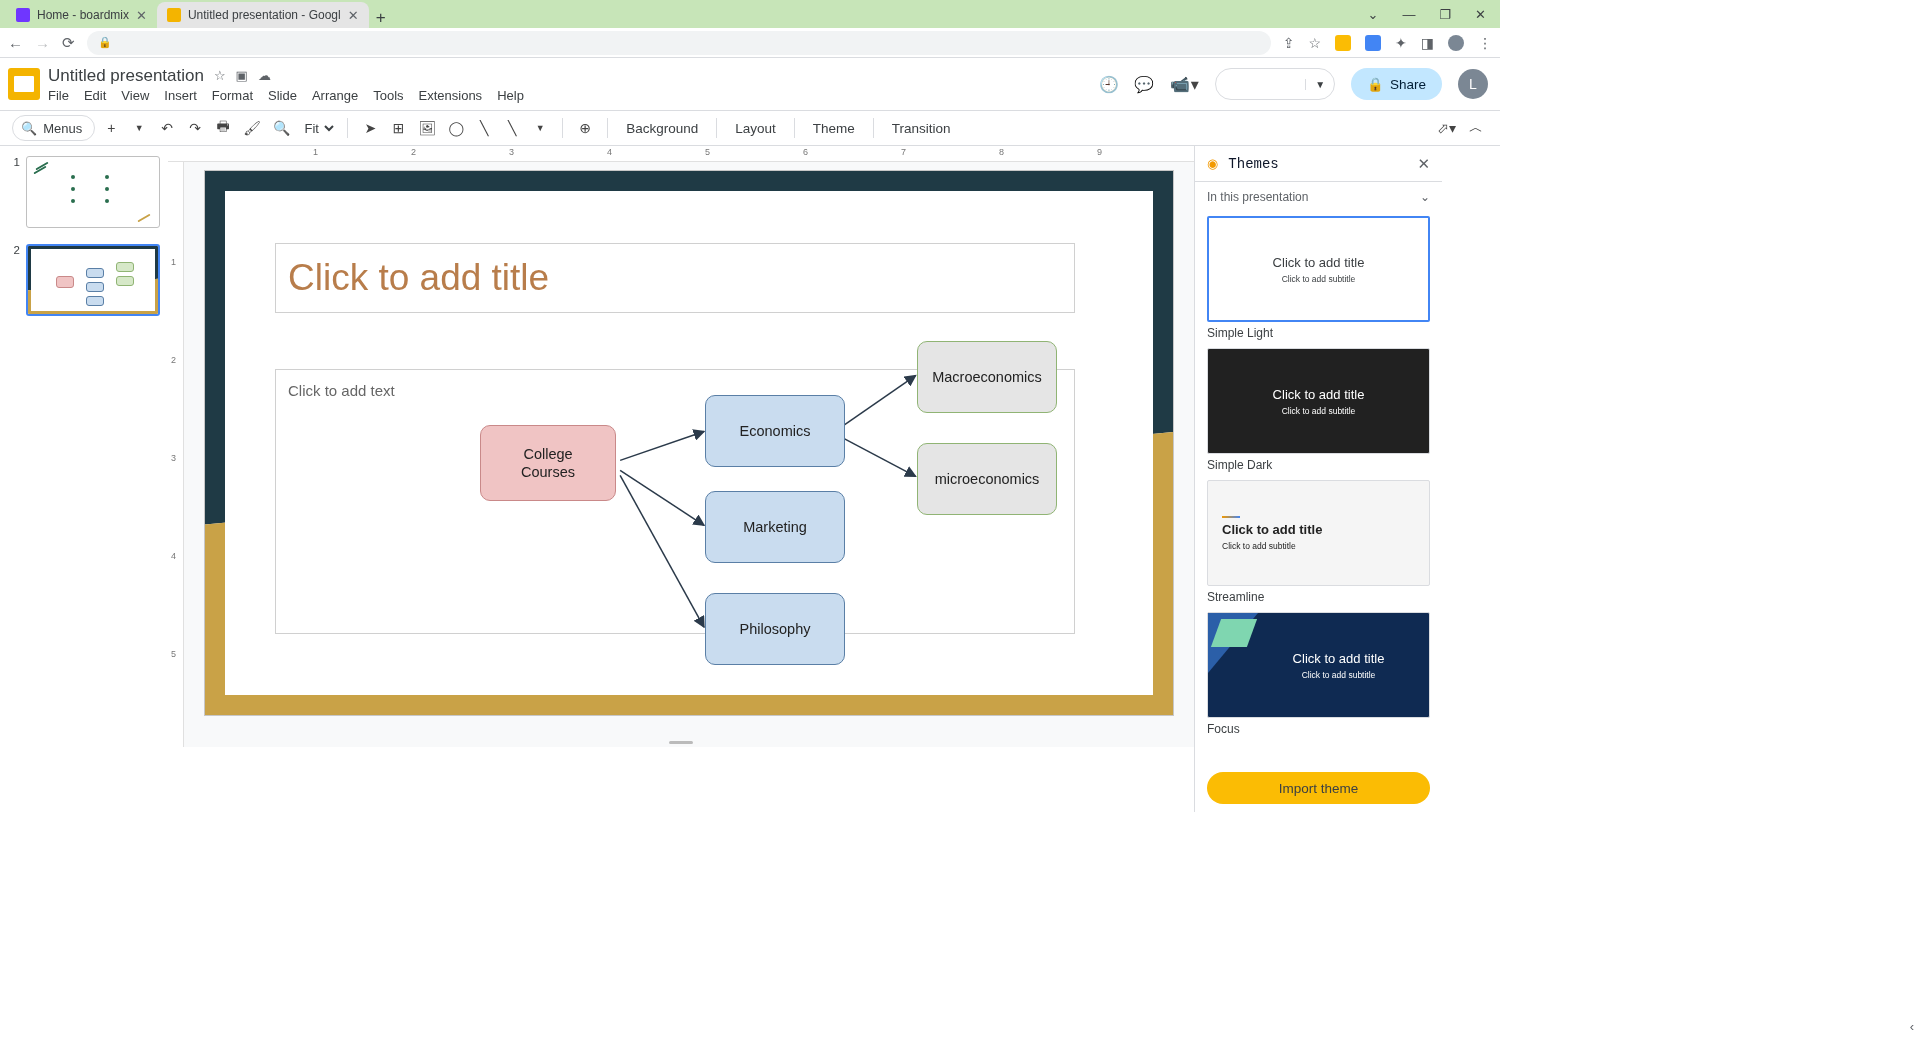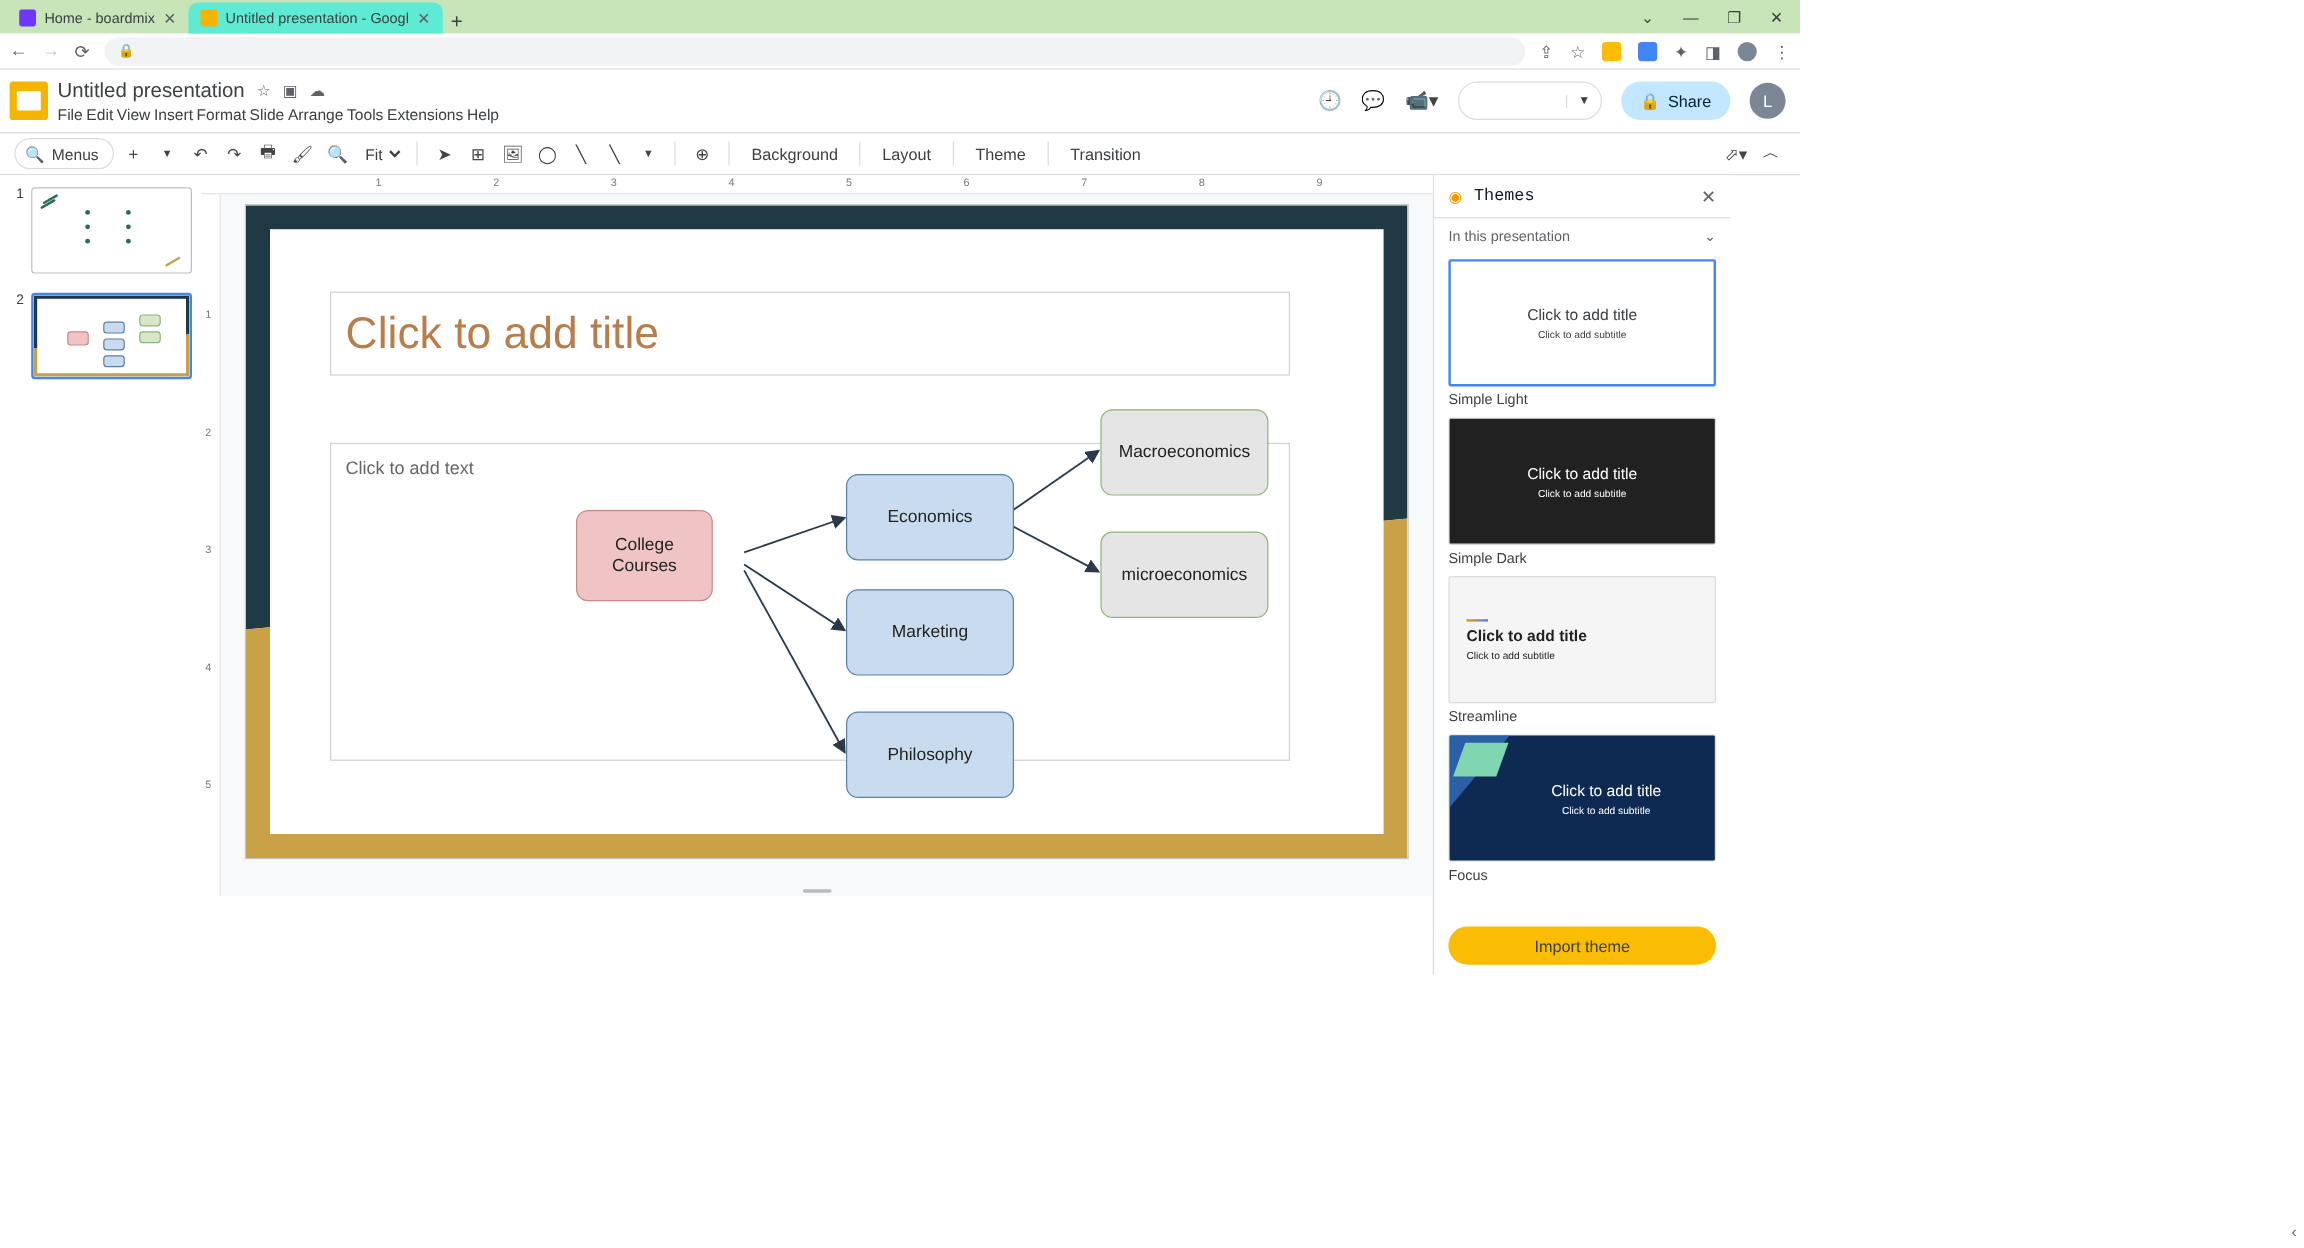--- a/index.html
+++ b/index.html
@@ -1,42 +1,42 @@
 <!DOCTYPE html>
 <html><head>
 <meta charset="utf-8">
 <style>
 * { margin: 0; padding: 0; box-sizing: border-box; font-family: Arial, "Helvetica Neue", Helvetica, sans-serif; }
 body { width: 1500px; height: 812px; background: #fff; overflow: hidden; font-size: 13px; color: #3c4043; }
 
 
 .browser-tabs { height: 28px; background: #c7e5b8; display: flex; align-items: flex-end; padding-left: 6px; }
 .tab { display: flex; align-items: center; gap: 7px; height: 26px; padding: 0 10px; border-radius: 8px 8px 0 0; font-size: 12px; color: #3c4043; cursor: pointer; }
-.tab.active { background: #5eead4; }
+.tab.active { background: #e5e5e5; }
 .tab .favicon { width: 14px; height: 14px; border-radius: 2px; }
 .tab .close { font-size: 13px; color: #5f6368; }
 .newtab { width: 24px; text-align: center; font-size: 17px; color: #3c4043; }
 .win-controls { margin-left: auto; display: flex; gap: 24px; padding-right: 14px; color: #3c4043; font-size: 13px; align-items: center; height: 100%; }
 
 .addr-bar { height: 30px; background: #fff; display: flex; align-items: center; padding: 0 8px; gap: 12px; border-bottom: 1px solid #dadce0; }
 .addr-bar .nav-icon { color: #5f6368; font-size: 15px; cursor: pointer; }
 .url-box { flex: 1; background: #f1f3f4; border-radius: 14px; height: 24px; display: flex; align-items: center; padding: 0 12px; gap: 8px; font-size: 12.5px; color: #202124; }
 .url-box .lock { font-size: 11px; }
 .right-icons { display: flex; gap: 14px; align-items: center; color: #5f6368; font-size: 14px; }
 .ext-icon { width: 16px; height: 16px; border-radius: 3px; }
 
 
 .app-header { height: 52px; display: flex; align-items: center; padding: 0 12px 0 8px; gap: 8px; }
 .slides-logo { width: 32px; height: 32px; background: #f4b400; border-radius: 3px; position: relative; }
 .slides-logo::after { content: ""; position: absolute; inset: 8px 6px; background: #fff; border-radius: 1px; }
 .title-block { display: flex; flex-direction: column; gap: 2px; }
 .title-row { display: flex; align-items: center; gap: 10px; }
 .doc-title { font-size: 17px; color: #3c4043; }
 .title-icons { display: flex; gap: 10px; color: #5f6368; font-size: 13px; }
-.menu-row { display: flex; gap: 3px; font-size: 13px; color: #3c4043; }
+.menu-row { display: flex; gap: 15px; font-size: 13px; color: #3c4043; }
 .menu-row span { cursor: pointer; }
 .header-right { margin-left: auto; display: flex; align-items: center; gap: 16px; }
 .hdr-icon { color: #444; font-size: 16px; cursor: pointer; }
 .slideshow-btn { border: 1px solid #dadce0; border-radius: 18px; height: 32px; display: flex; align-items: center; }
 .slideshow-btn .main { padding: 0 14px; font-size: 13.5px; color: #3c4043; cursor: pointer; }
 .slideshow-btn .drop { border-left: 1px solid #dadce0; padding: 0 9px; font-size: 10px; cursor: pointer; }
 .share-btn { background: #c2e7ff; border-radius: 18px; height: 32px; padding: 0 16px; display: flex; align-items: center; gap: 6px; font-size: 13.5px; color: #001d35; cursor: pointer; }
 .avatar { width: 30px; height: 30px; border-radius: 50%; background: #7b8794; color: #fff; display: flex; align-items: center; justify-content: center; font-size: 14px; }
 
 
@@ -291,21 +291,21 @@
                   <marker id="ah" markerWidth="8" markerHeight="8" refX="7" refY="4" orient="auto">
                     <path d="M0,0 L8,4 L0,8 Z" fill="#2b3a4a"></path>
                   </marker>
                 </defs>
             <line x1="416" y1="290" x2="500" y2="261" stroke="#2b3a4a" stroke-width="1.5" marker-end="url(#ah)"></line>
             <line x1="416" y1="300" x2="500" y2="355" stroke="#2b3a4a" stroke-width="1.5" marker-end="url(#ah)"></line>
             <line x1="416" y1="305" x2="500" y2="457" stroke="#2b3a4a" stroke-width="1.5" marker-end="url(#ah)"></line>
             <line x1="640" y1="255" x2="712" y2="205" stroke="#2b3a4a" stroke-width="1.5" marker-end="url(#ah)"></line>
             <line x1="640" y1="268" x2="712" y2="306" stroke="#2b3a4a" stroke-width="1.5" marker-end="url(#ah)"></line>
           </svg>
-          <div class="node pink" style="left:275px;top:254px;width:114px;height:76px">
+          <div class="node pink" style="left:275px;top:254px;width:136px;height:76px">
                 <span style="white-space:pre-line">College
 Courses</span>
               </div>
           <div class="node blue" style="left:500px;top:224px;width:140px;height:72px">Economics</div>
           <div class="node blue" style="left:500px;top:422px;width:140px;height:72px">Philosophy</div>
           <div class="node blue" style="left:500px;top:320px;width:140px;height:72px">Marketing</div>
           <div class="node green" style="left:712px;top:170px;width:140px;height:72px">Macroeconomics</div>
           <div class="node green" style="left:712px;top:272px;width:140px;height:72px">microeconomics</div>
         </div>
       </div>

